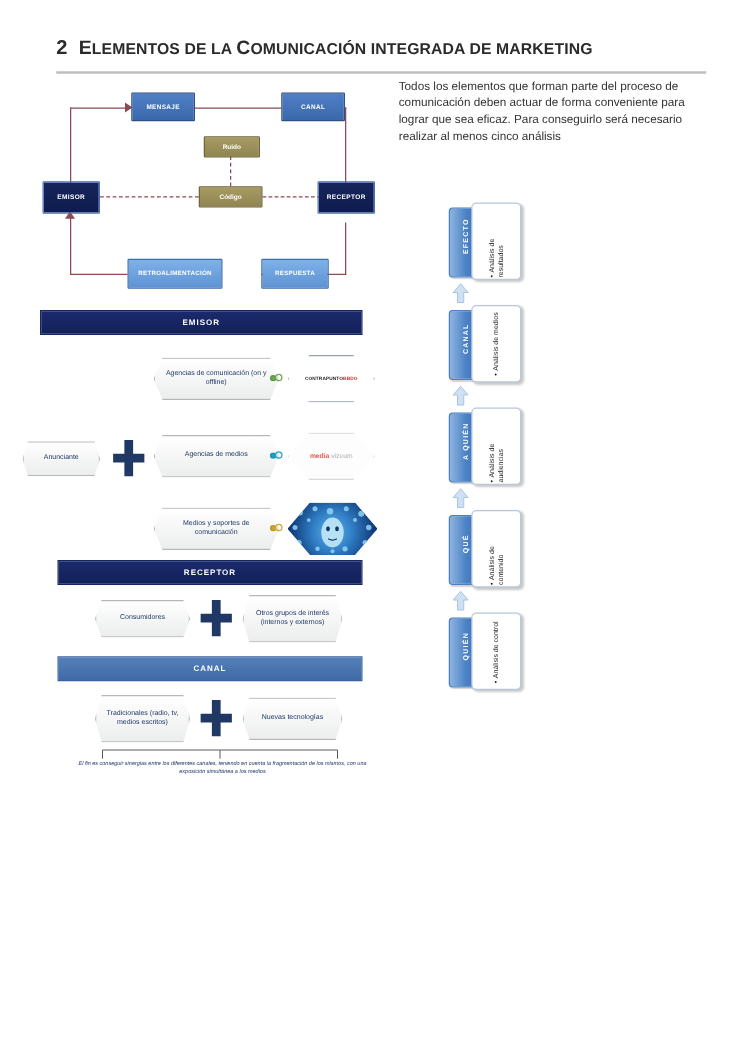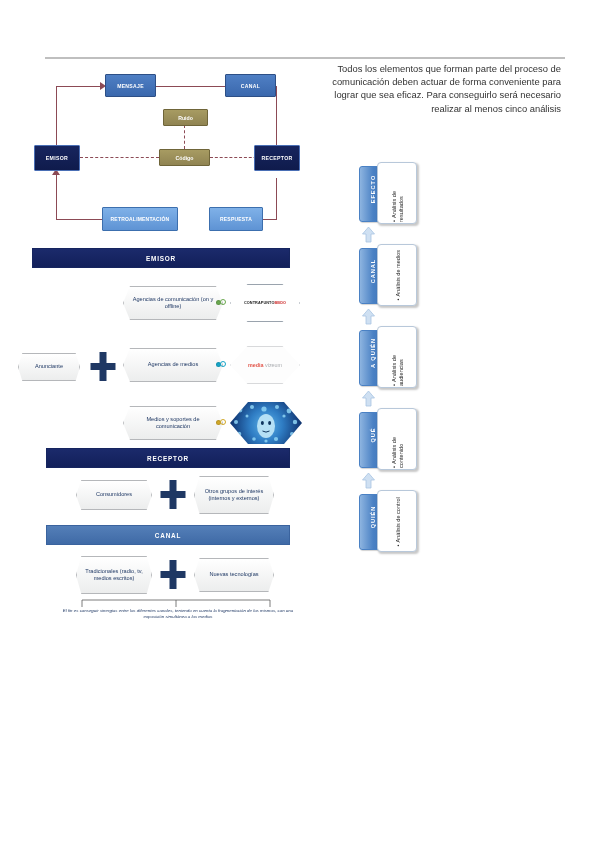--- a/index.html
+++ b/index.html
@@ -62,22 +62,22 @@
   }
   .cm-dashvert {
     position:absolute; border-left:1px dashed #8c4a55; width:0;
   }
   .cm-arrow {
     position:absolute; width:0; height:0;
   }
 
   
   #intro {
-    position:absolute; left:311px; top:62px; width:250px;
-    font-size:9.4px; line-height:13.2px; color:#333333;text-align:right;
+    position:absolute; left:319px; top:62px; width:250px;
+    font-size:9.4px; line-height:13.2px; color:#333333;
   }
 
   
   #analysis { position:absolute; left:355px; top:162px; width:130px; height:400px; }
   .an-stage { position:absolute; width:120px; height:62px; }
   .an-bar {
     position:absolute; left:0; top:4px; width:26px; height:56px;
     background:linear-gradient(90deg,#8db4e0 0%, #4a81c4 55%, #3f74b8 100%);
     border:1px solid #4a81c4;
     border-radius:3px;
@@ -153,20 +153,23 @@
   .footnote {
     position:absolute; text-align:center; font-style:italic;
     font-size:4.4px; line-height:6px; color:#1f3864;
   }
   .brace { position:absolute; }
 </style>
 </head>
 <body>
 
 <div id="header">
+  <div class="h-title">
+    <span class="h-num">2</span><span class="cap">E</span><span class="sc">LEMENTOS DE LA </span><span class="cap">C</span><span class="sc">OMUNICACIÓN INTEGRADA DE MARKETING</span>
+  </div>
   <div class="rule"></div>
 </div>
 
 <div id="intro">Todos los elementos que forman parte del proceso de comunicación deben actuar de forma conveniente para lograr que sea eficaz. Para conseguirlo será necesario realizar al menos cinco análisis</div>
 
 <div id="commModel">
 
   <div class="cm-line" style="left:34px; top:18px; width:1.4px; height:70px;"></div>
   <div class="cm-line" style="left:34px; top:18px; width:48px; height:1.4px;"></div>
   <div class="cm-line" style="left:133px; top:18px; width:70px; height:1.4px;"></div>

